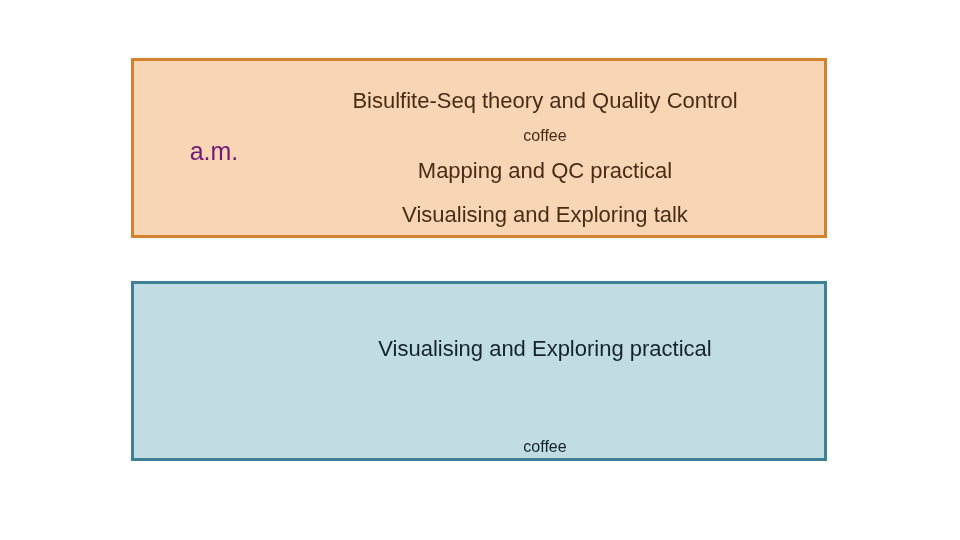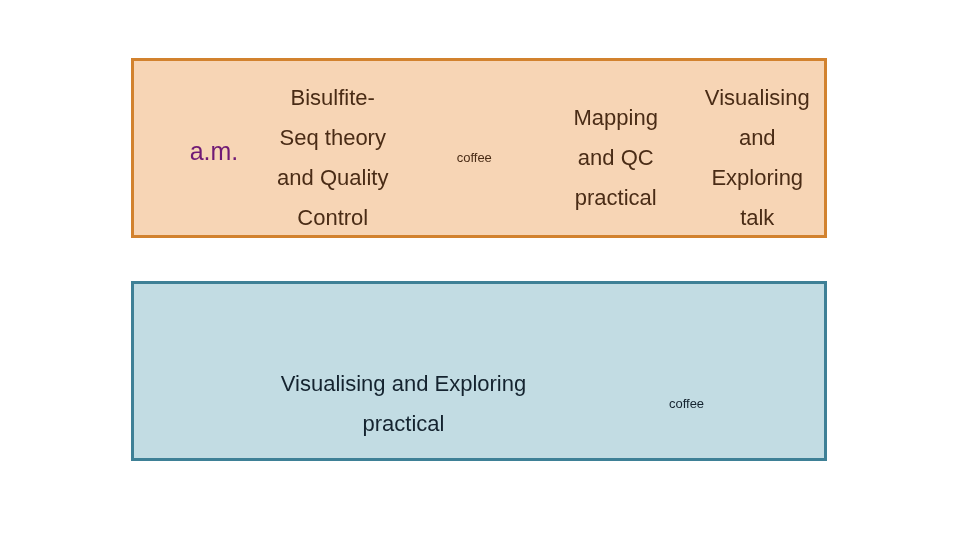--- a/index.html
+++ b/index.html
@@ -57,38 +57,37 @@
   }
 
   
   .agenda-lines {
     position: absolute;
     left: 140px;
     right: 8px;
     top: 0;
     bottom: 0;
     display: flex;
-    flex-direction: row;
+    flex-direction: column;
     align-items: center;
-    justify-content: flex-end;
-    gap: 24px;
+    justify-content: space-between;
   }
   #am-block .agenda-lines { padding-top: 20px; }
-  #pm-block .agenda-lines { padding-top: 45px; margin-top: 20px; }
+  #pm-block .agenda-lines { padding-top: 45px; }
 
   .agenda-line {
     text-align: center;
     width: 100%;
   }
   .agenda-line.talk {
     font-size: 22px;
     line-height: 40px;
   }
   .agenda-line.break {
-    font-size: 13px;
+    font-size: 16px;
     line-height: 22px;
   }
   #am-block .agenda-line { color: #4A2C16; }
   #pm-block .agenda-line { color: #14232F; }
 
   
   #lunch-break {
     position: absolute;
     left: 131px;
     top: 254px;

